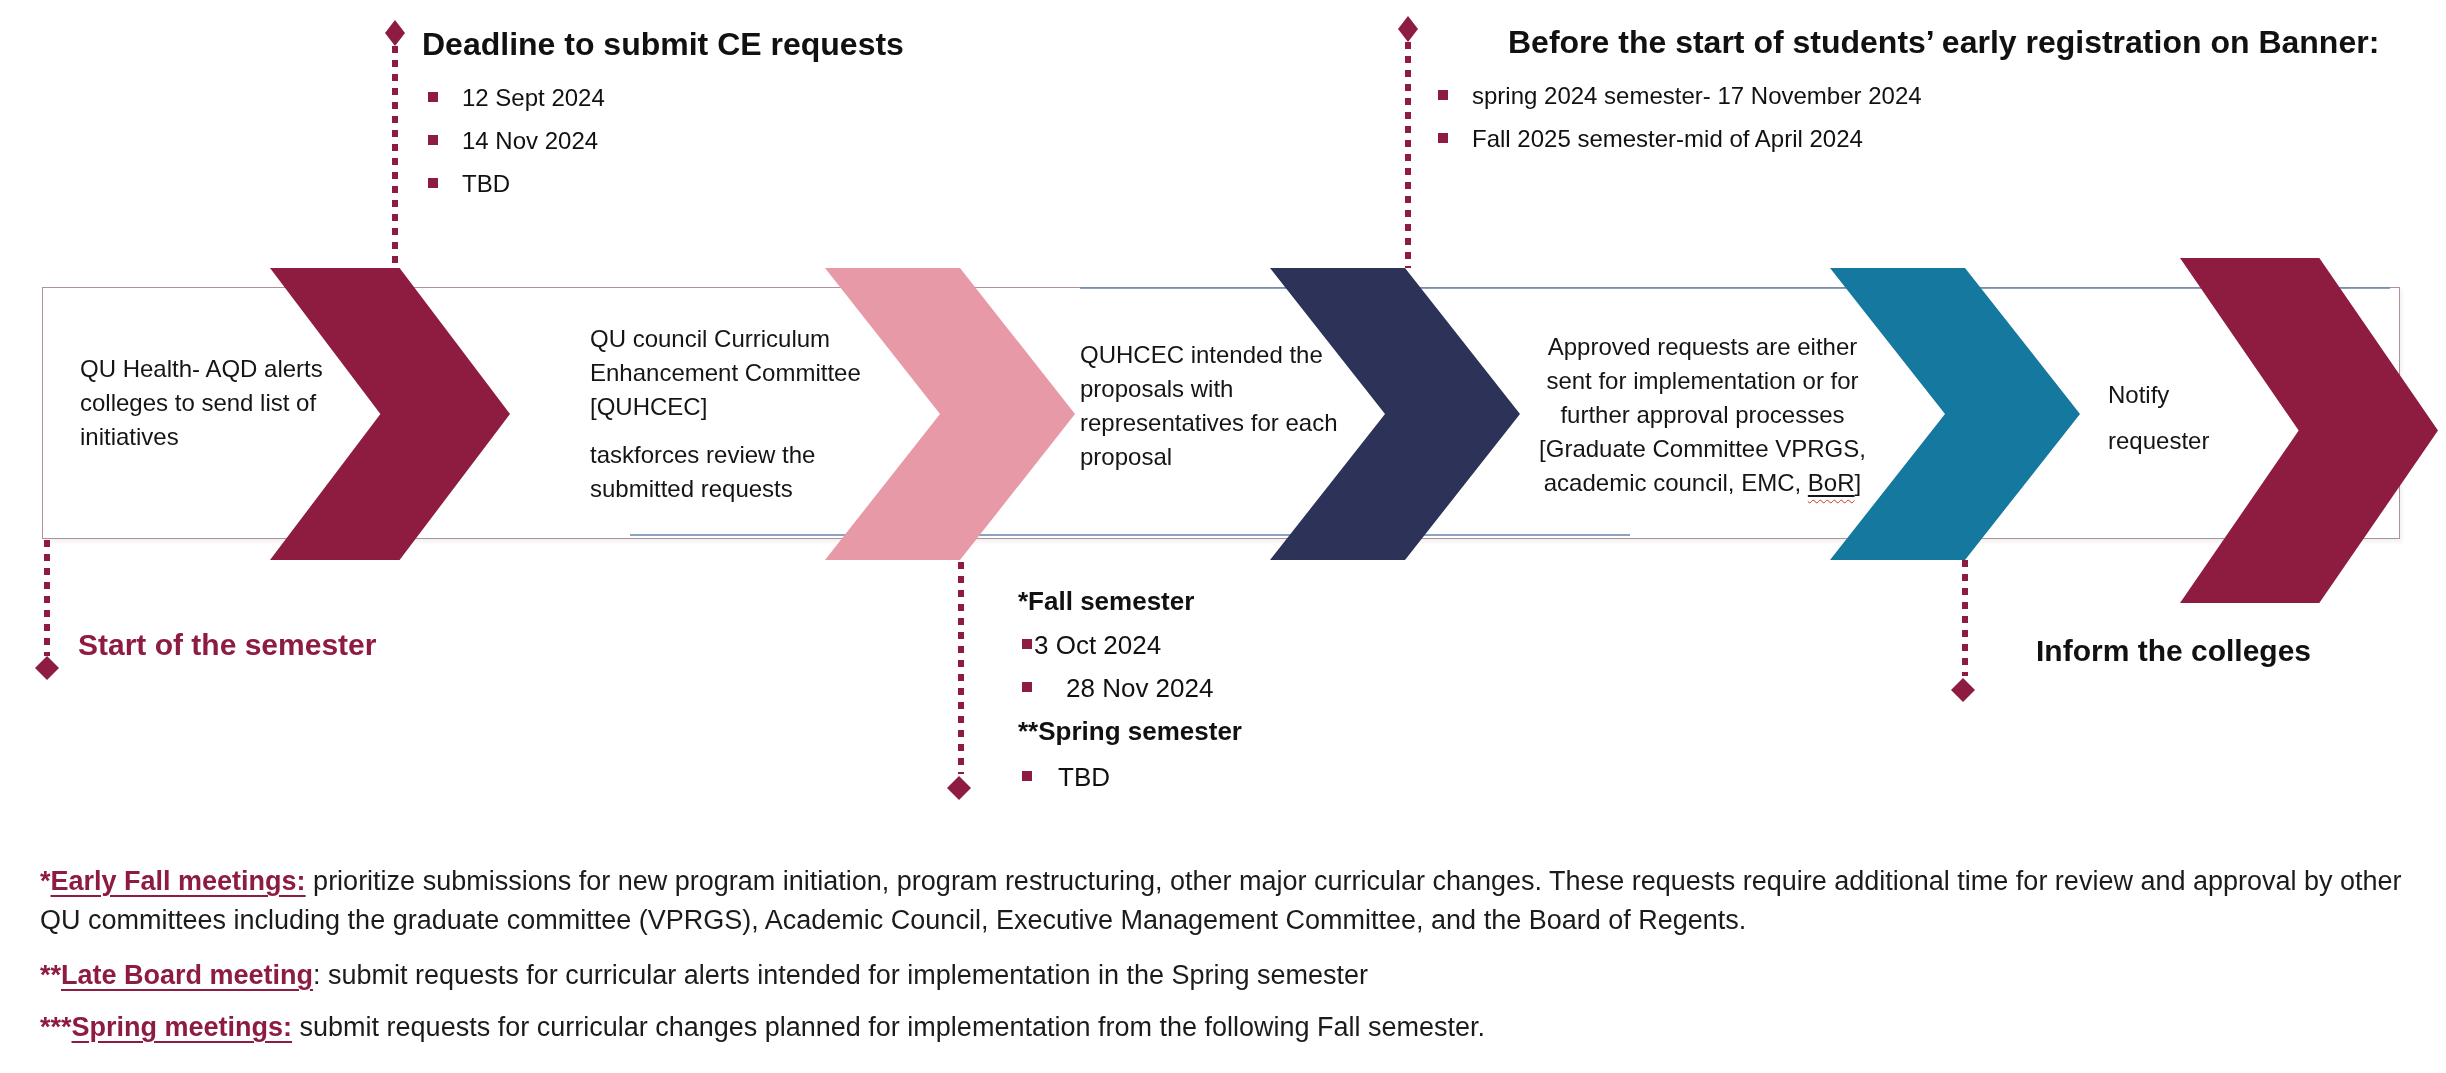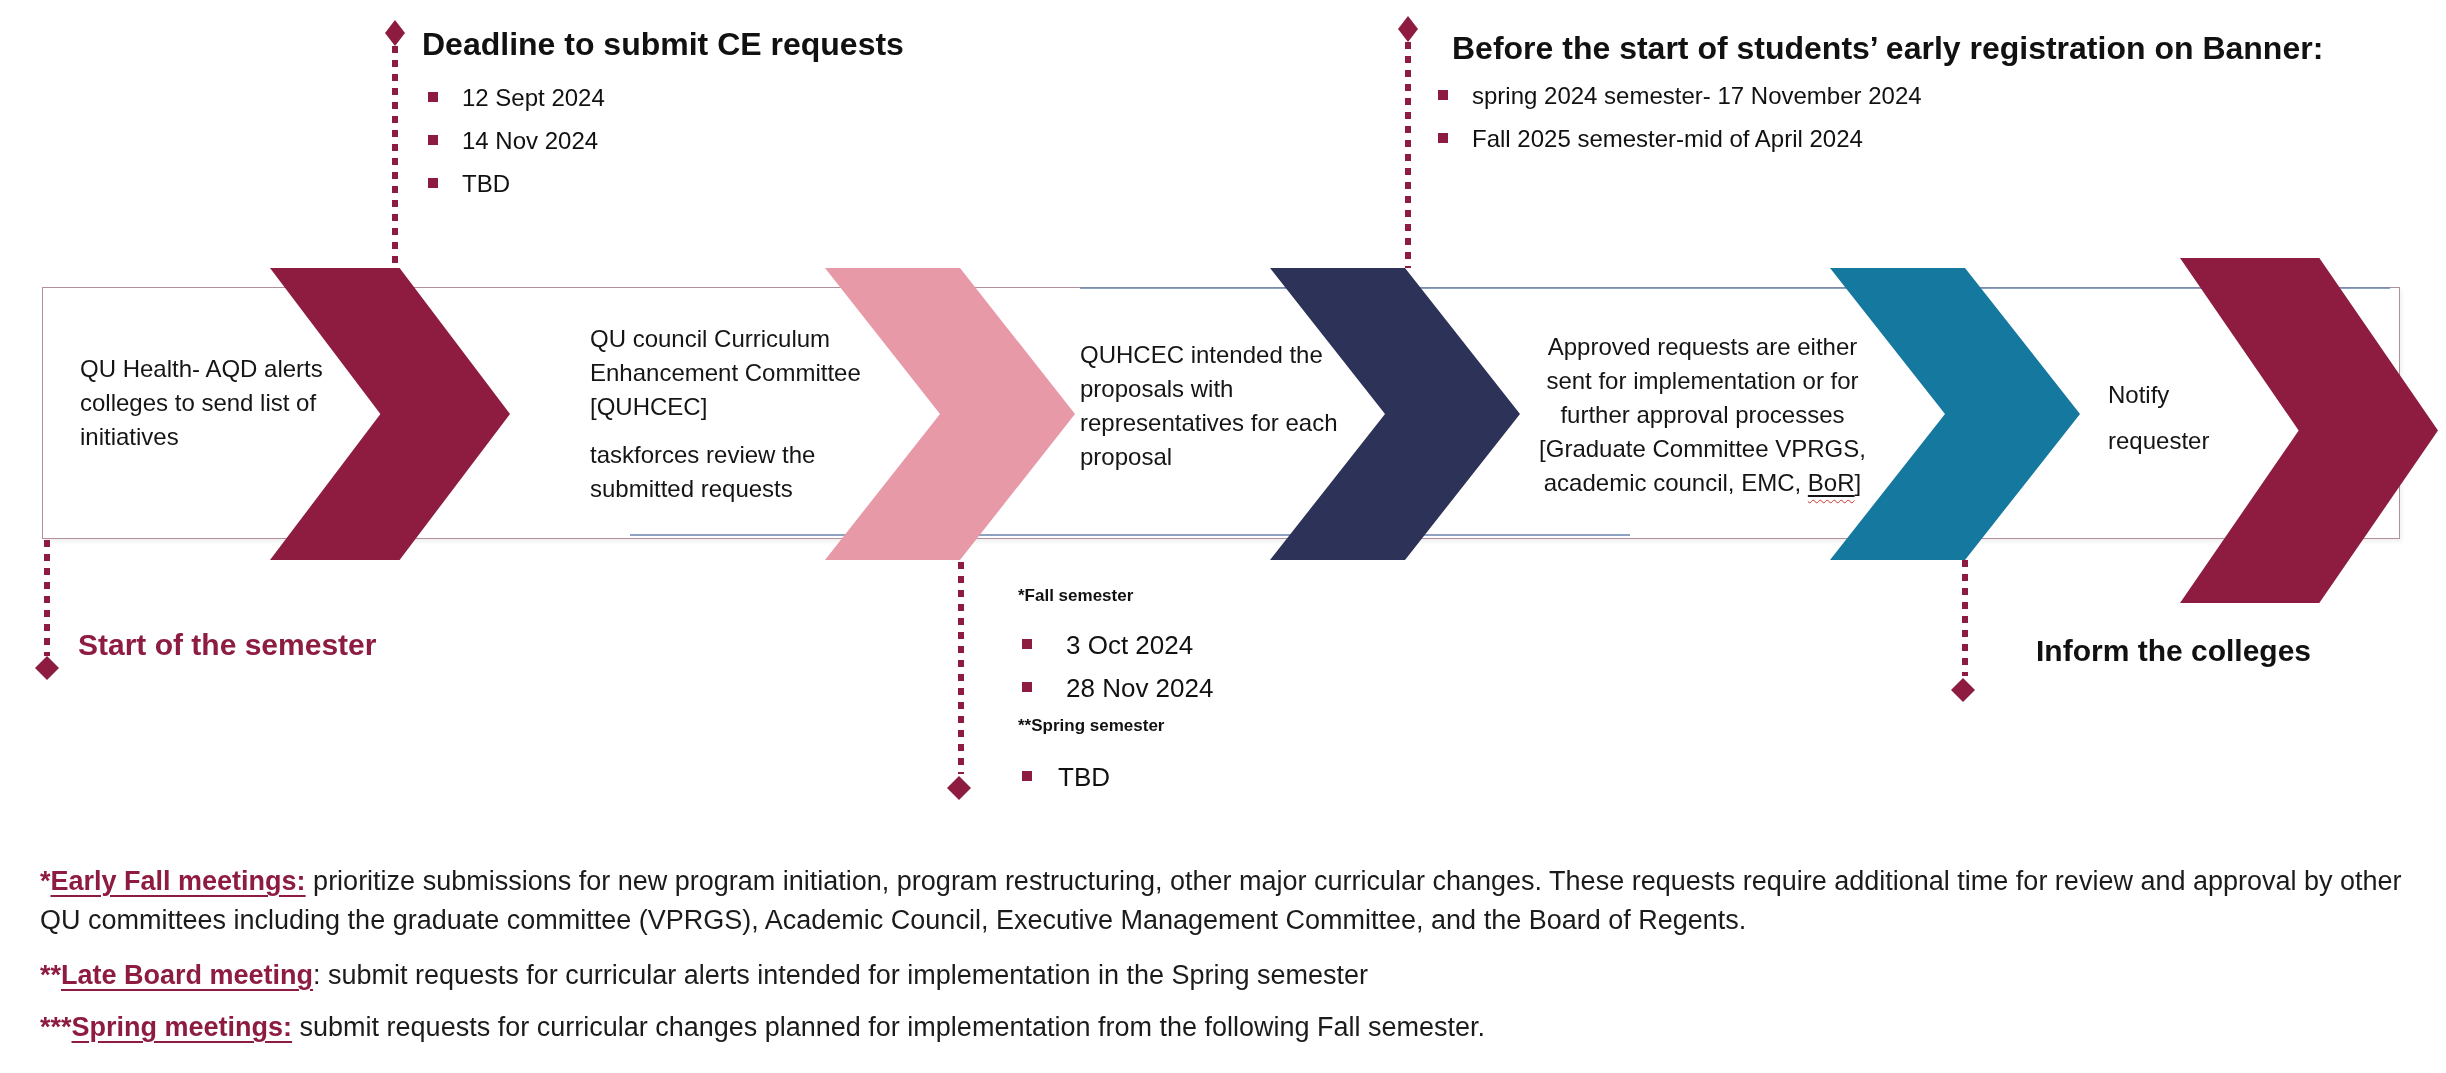--- a/index.html
+++ b/index.html
@@ -53,33 +53,33 @@
   .diamond{position:absolute;background:var(--maroon);z-index:4;
            clip-path:polygon(50% 0,100% 50%,50% 100%,0 50%);}
   .dm-tl{left:385px;top:20px;width:20px;height:26px;}
   .dm-tr{left:1398px;top:16px;width:20px;height:26px;}
   .dm-bl{left:35px;top:656px;width:24px;height:24px;}
   .dm-bm{left:947px;top:776px;width:24px;height:24px;}
   .dm-br{left:1951px;top:678px;width:24px;height:24px;}
   
   .co-title{position:absolute;font-weight:bold;font-size:32px;color:#111;white-space:nowrap;z-index:5;}
   .t-tl{left:422px;top:26px;}
-  .t-tr{left:1452px;top:24px;margin-top:6px;}
+  .t-tr{left:1508px;top:24px;}
   .co-item{position:absolute;font-size:24px;color:#111;white-space:nowrap;z-index:5;}
   .sq{position:absolute;width:10px;height:10px;background:var(--maroon);z-index:5;}
   .i-tl1{left:462px;top:84px;}  .q-tl1{left:428px;top:92px;}
   .i-tl2{left:462px;top:127px;} .q-tl2{left:428px;top:135px;}
   .i-tl3{left:462px;top:170px;} .q-tl3{left:428px;top:178px;}
   .i-tr1{left:1472px;top:82px;} .q-tr1{left:1438px;top:90px;}
   .i-tr2{left:1472px;top:125px;}.q-tr2{left:1438px;top:133px;}
-  .bm-title{position:absolute;font-weight:bold;font-size:17px;color:#111;white-space:nowrap;z-index:5;}
+  .bm-title{position:absolute;font-weight:bold;font-size:26px;color:#111;white-space:nowrap;z-index:5;}
   .bm1{left:1018px;top:586px;}
   .bm2{left:1018px;top:716px;}
   .bm-item{position:absolute;font-size:26px;color:#111;white-space:nowrap;z-index:5;}
-  .i-bm1{left:1066px;top:630px;} .q-bm1{left:1022px;top:639px;}
+  .i-bm1{left:1034px;top:630px;} .q-bm1{left:1022px;top:639px;}
   .i-bm2{left:1066px;top:673px;} .q-bm2{left:1022px;top:682px;}
   .i-bm3{left:1058px;top:762px;} .q-bm3{left:1022px;top:771px;}
   .label-left{position:absolute;left:78px;top:628px;font-size:30px;font-weight:bold;
               color:var(--maroon);white-space:nowrap;z-index:5;}
   .label-right{position:absolute;left:2036px;top:634px;font-size:30px;font-weight:bold;
                color:#111;white-space:nowrap;z-index:5;}
   
   .fn{position:absolute;left:40px;width:2380px;font-size:27px;line-height:39px;color:#1b1b1b;z-index:5;}
   .f1{top:862px;}
   .f2{top:956px;}

